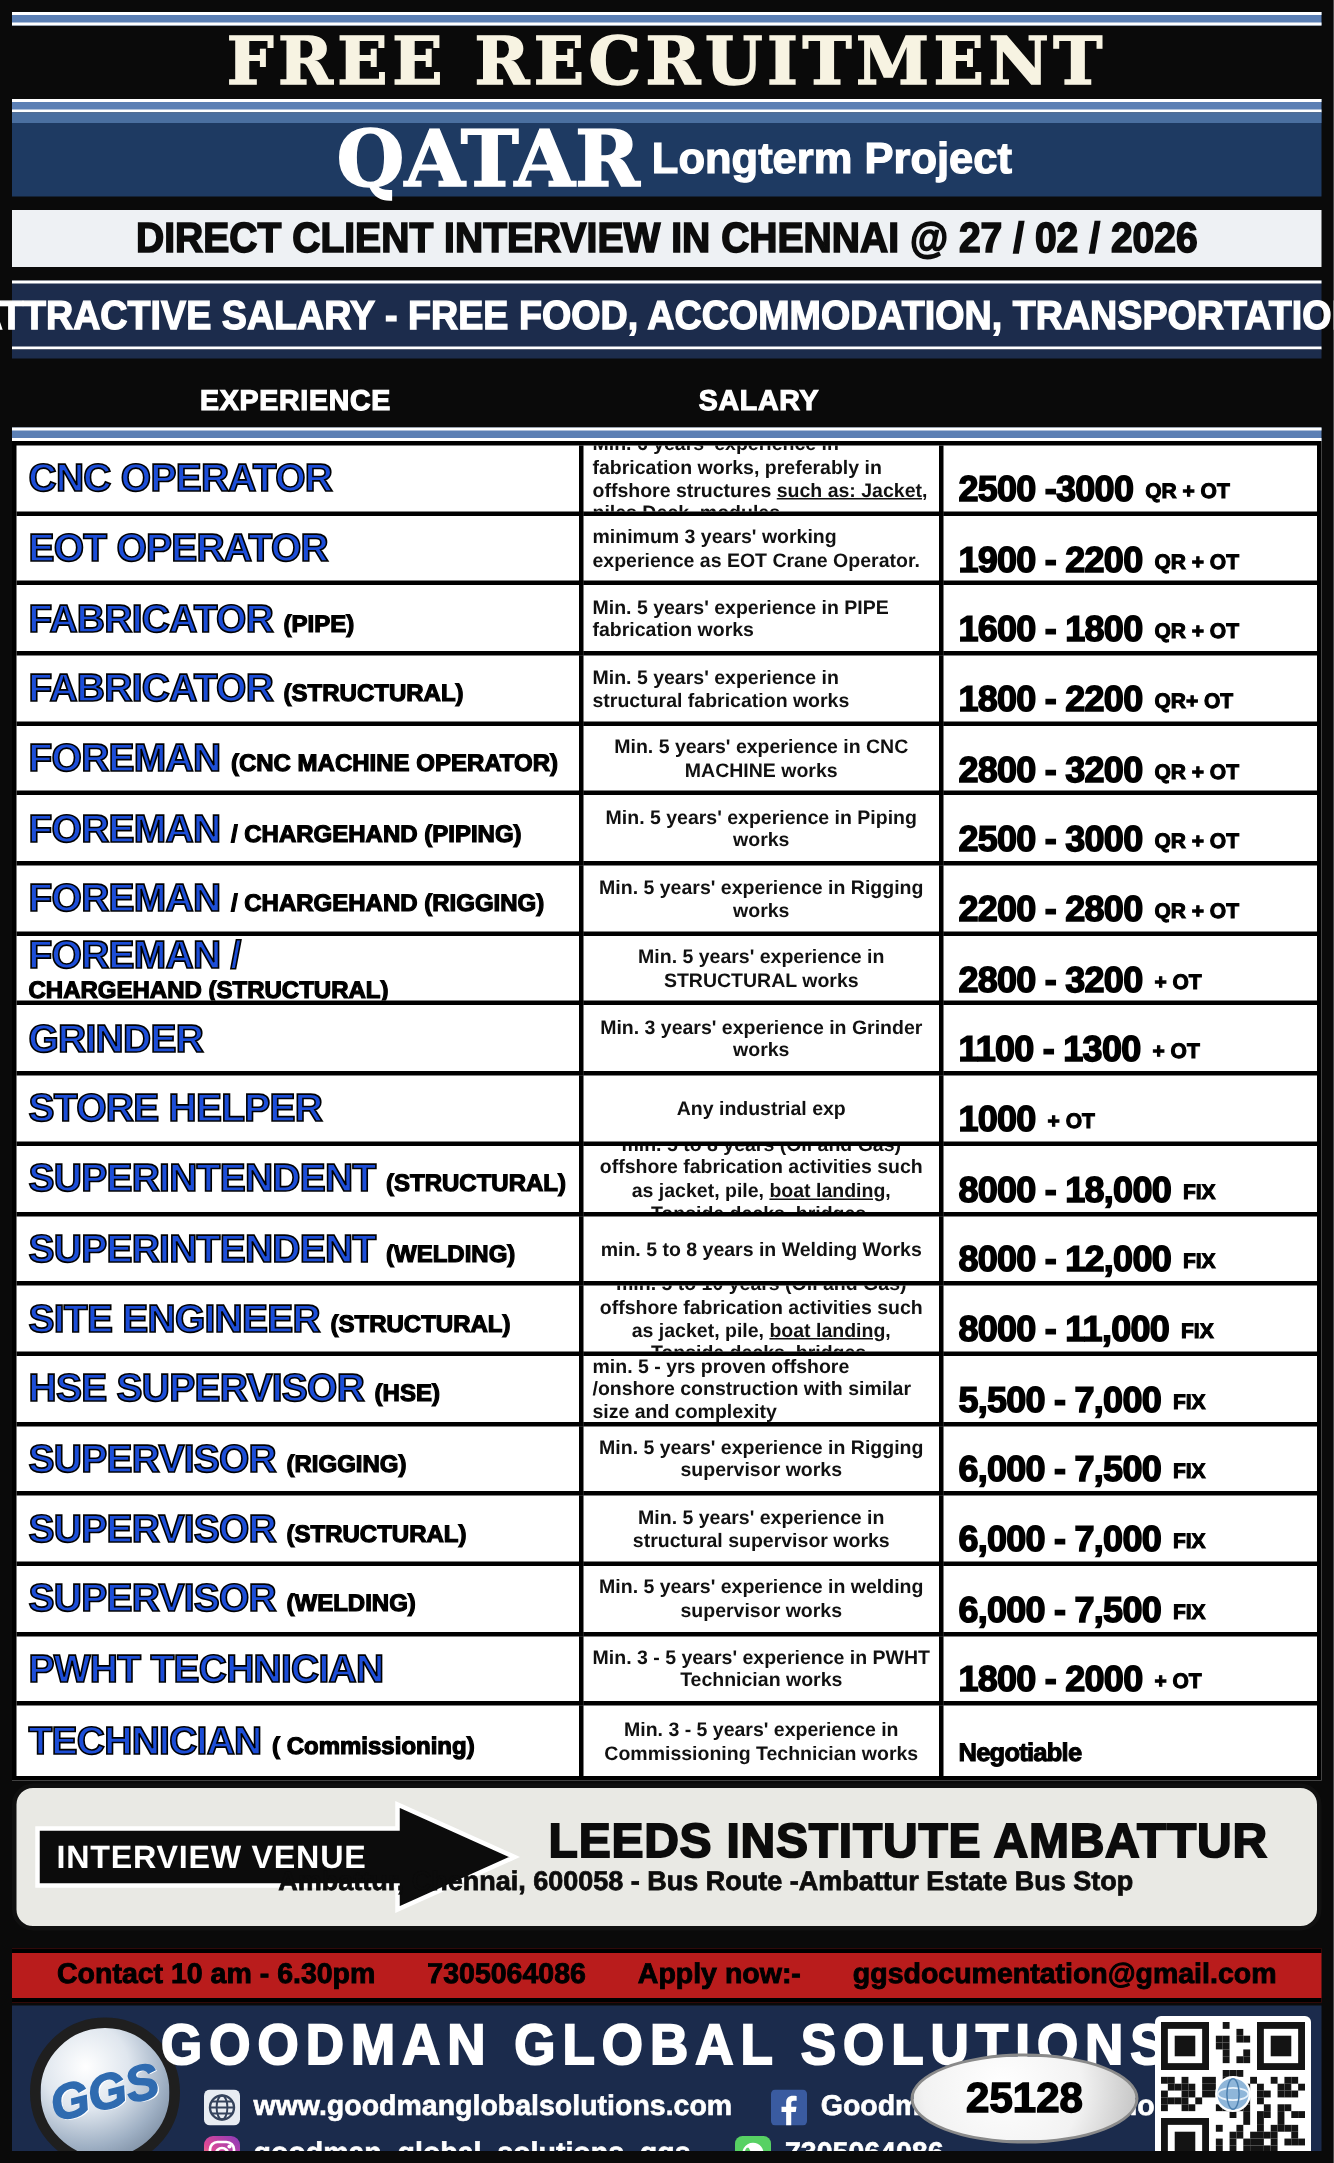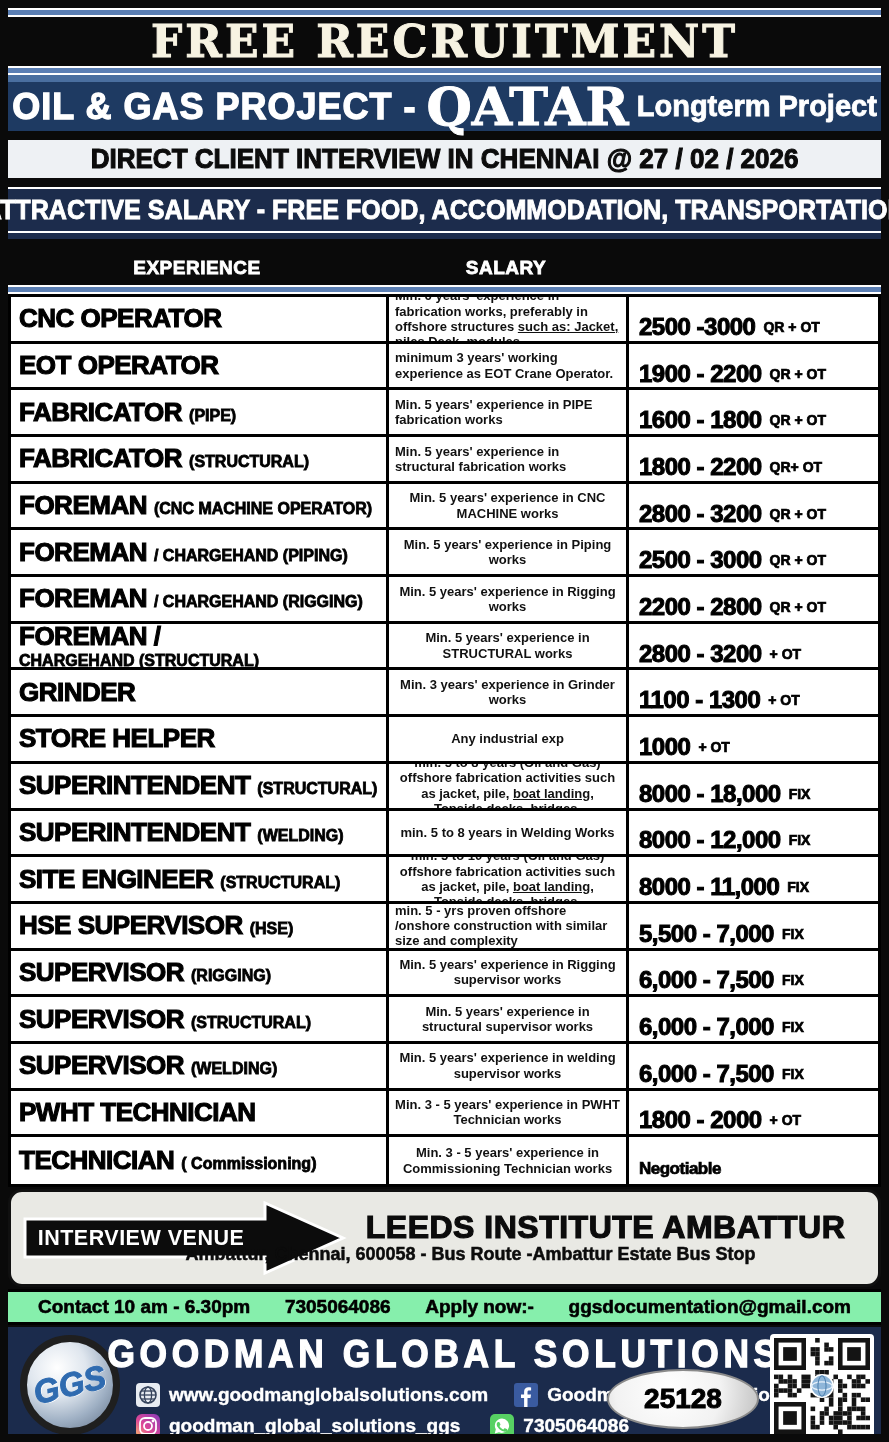--- a/index.html
+++ b/index.html
@@ -24,38 +24,38 @@
   .band-benefits{height:46px;background:#1c2c4c;border-top:2px solid #fff;border-bottom:2px solid #fff;box-sizing:border-box;display:flex;align-items:center;justify-content:center;flex:none;}
   .band-benefits .t{font-size:27px;font-weight:900;color:#fff;-webkit-text-stroke:.9px #fff;}
   
   .thead{height:34px;display:grid;grid-template-columns:378px 240px 1fr;align-items:center;flex:none;}
   .thead div{text-align:center;color:#fff;font-size:19px;font-weight:900;-webkit-text-stroke:.8px #fff;letter-spacing:.5px;}
   .jobs{height:893px;background:#fff;border:3px solid #000;box-sizing:border-box;display:grid;
         grid-template-columns:378px 240px 1fr;grid-template-rows:repeat(19,1fr);flex:none;}
   .cell{border-bottom:3px solid #000;box-sizing:border-box;overflow:hidden;}
   .jobs .cell:nth-last-child(-n+3){border-bottom:none;}
   .pcell{border-right:3px solid #000;display:flex;align-items:baseline;flex-wrap:wrap;align-content:center;padding-left:8px;column-gap:7px;}
-  .pcell .nm{font-size:26px;font-weight:900;color:#000000;-webkit-text-stroke:1.1px #000;letter-spacing:-.5px;white-space:nowrap;}
+  .pcell .nm{font-size:26px;font-weight:900;color:#1d4ed8;-webkit-text-stroke:1.1px #000;letter-spacing:-.5px;white-space:nowrap;}
   .pcell .ql{font-size:16px;font-weight:900;color:#000;-webkit-text-stroke:.8px #000;white-space:nowrap;}
   .ecell{border-right:3px solid #000;display:flex;flex-direction:column;justify-content:center;padding:2px 6px;font-size:13px;font-weight:bold;color:#111;line-height:1.18;}
   .ecell .u{text-decoration:underline;}
   .scell{display:flex;align-items:baseline;gap:8px;padding-left:10px;padding-top:16px;align-items:center;}
   .scell .amt{font-size:24px;font-weight:900;color:#000;-webkit-text-stroke:1px #000;letter-spacing:-.5px;white-space:nowrap;}
   .scell .amt.small{font-size:17px;-webkit-text-stroke:.7px #000;}
   .scell .sfx{font-size:14px;font-weight:900;color:#000;-webkit-text-stroke:.7px #000;white-space:nowrap;}
   
   .venue{height:98px;margin-top:2px;background:#e9e9e4;border:3px solid #101010;border-radius:14px;box-sizing:border-box;display:flex;flex:none;}
   .venue .arrowwrap{width:340px;flex:none;display:flex;align-items:center;padding-left:6px;box-sizing:border-box;}
   .venue .vright{flex:1;display:flex;flex-direction:column;justify-content:center;text-align:center;padding-right:18px;}
   .venue .vname{font-size:32px;font-weight:900;color:#0c0c0c;-webkit-text-stroke:1.2px #0c0c0c;letter-spacing:.5px;line-height:1.05;}
   .venue .vaddr{font-size:18px;font-weight:900;color:#0c0c0c;-webkit-text-stroke:.5px #0c0c0c;line-height:1.15;margin-left:-210px;}
   .arrow-svg{width:332px;height:82px;}
   .arrow-svg text{font-family:"Liberation Sans",sans-serif;font-weight:900;fill:#fff;font-size:21.5px;letter-spacing:.5px;}
   
-  .contact{height:36px;margin-top:2px;background:#86efac;border-top:3px solid #000;border-bottom:3px solid #000;box-sizing:border-box;
+  .contact{height:36px;margin-top:12px;background:#b91c1c;border-top:3px solid #000;border-bottom:3px solid #000;box-sizing:border-box;
            display:flex;align-items:center;justify-content:space-between;padding:0 30px;flex:none;}
   .contact span{font-size:19px;font-weight:900;color:#000;-webkit-text-stroke:.6px #000;}
   
   .footer{flex:1;margin-top:2px;background:#1b2b4c;position:relative;box-sizing:border-box;overflow:hidden;}
   .logo{position:absolute;left:12px;top:8px;width:100px;height:100px;border-radius:50%;
         background:radial-gradient(circle at 35% 30%,#ffffff 0%,#dfe6ee 35%,#9fb0c4 65%,#5d6e84 100%);
         border:7px solid #1f1f1f;box-sizing:border-box;display:flex;align-items:center;justify-content:center;}
   .logo .g{font-size:33px;font-weight:900;font-style:italic;color:#2f6bb0;-webkit-text-stroke:1px #2f6bb0;transform:rotate(-14deg);text-shadow:1px 1px 0 #fff;}
   .fmain{margin-left:128px;margin-right:128px;display:flex;flex-direction:column;align-items:center;padding-top:6px;}
   .ftitle{font-size:38px;font-weight:900;color:#fff;-webkit-text-stroke:1.3px #fff;letter-spacing:5px;white-space:nowrap;}
@@ -77,21 +77,20 @@
 
   <div class="rule"></div>
 
   <div class="band-free">
     <span class="t">FREE RECRUITMENT</span>
   </div>
 
   <div class="rule"></div>
 
   <div class="band-project">
-    <span class="p1">OIL &amp; GAS PROJECT -</span>
     <span class="p2">QATAR</span>
     <span class="p3">Longterm Project</span>
   </div>
 
   <div class="spacer9"></div>
 
   <div class="band-light">
     <span class="t cond">DIRECT CLIENT INTERVIEW IN CHENNAI @ 27 / 02 / 2026</span>
   </div>
 

